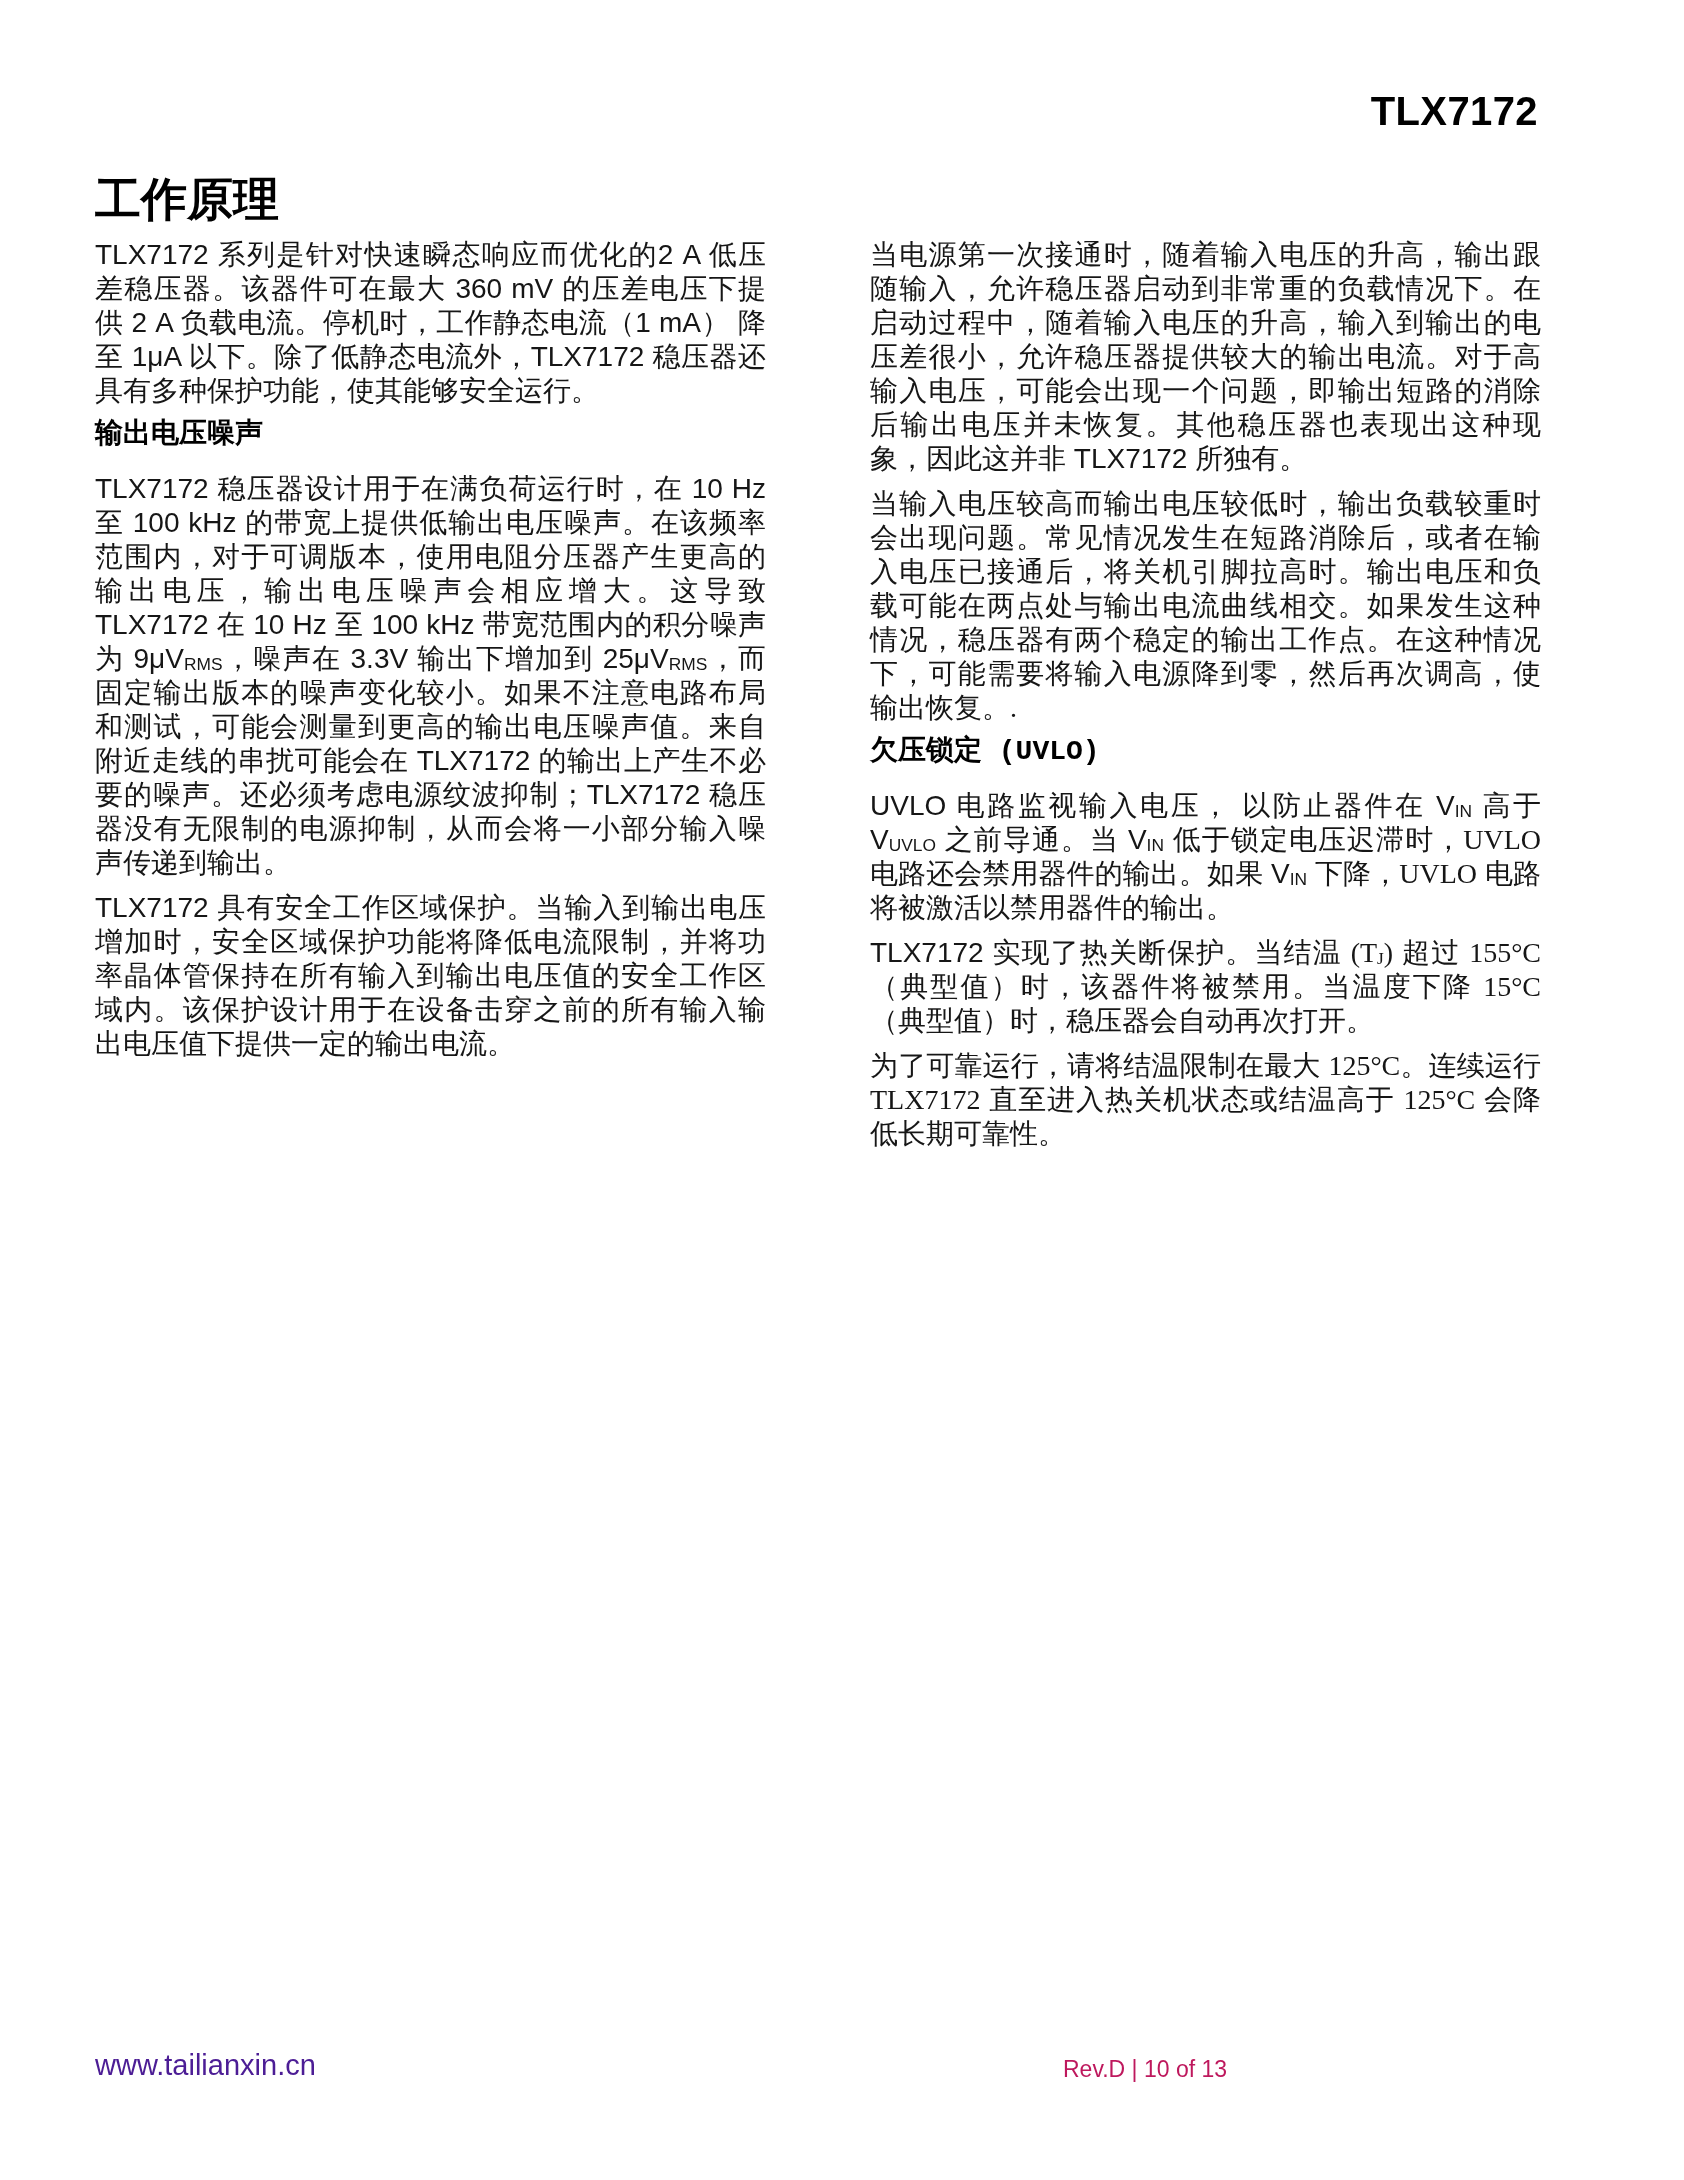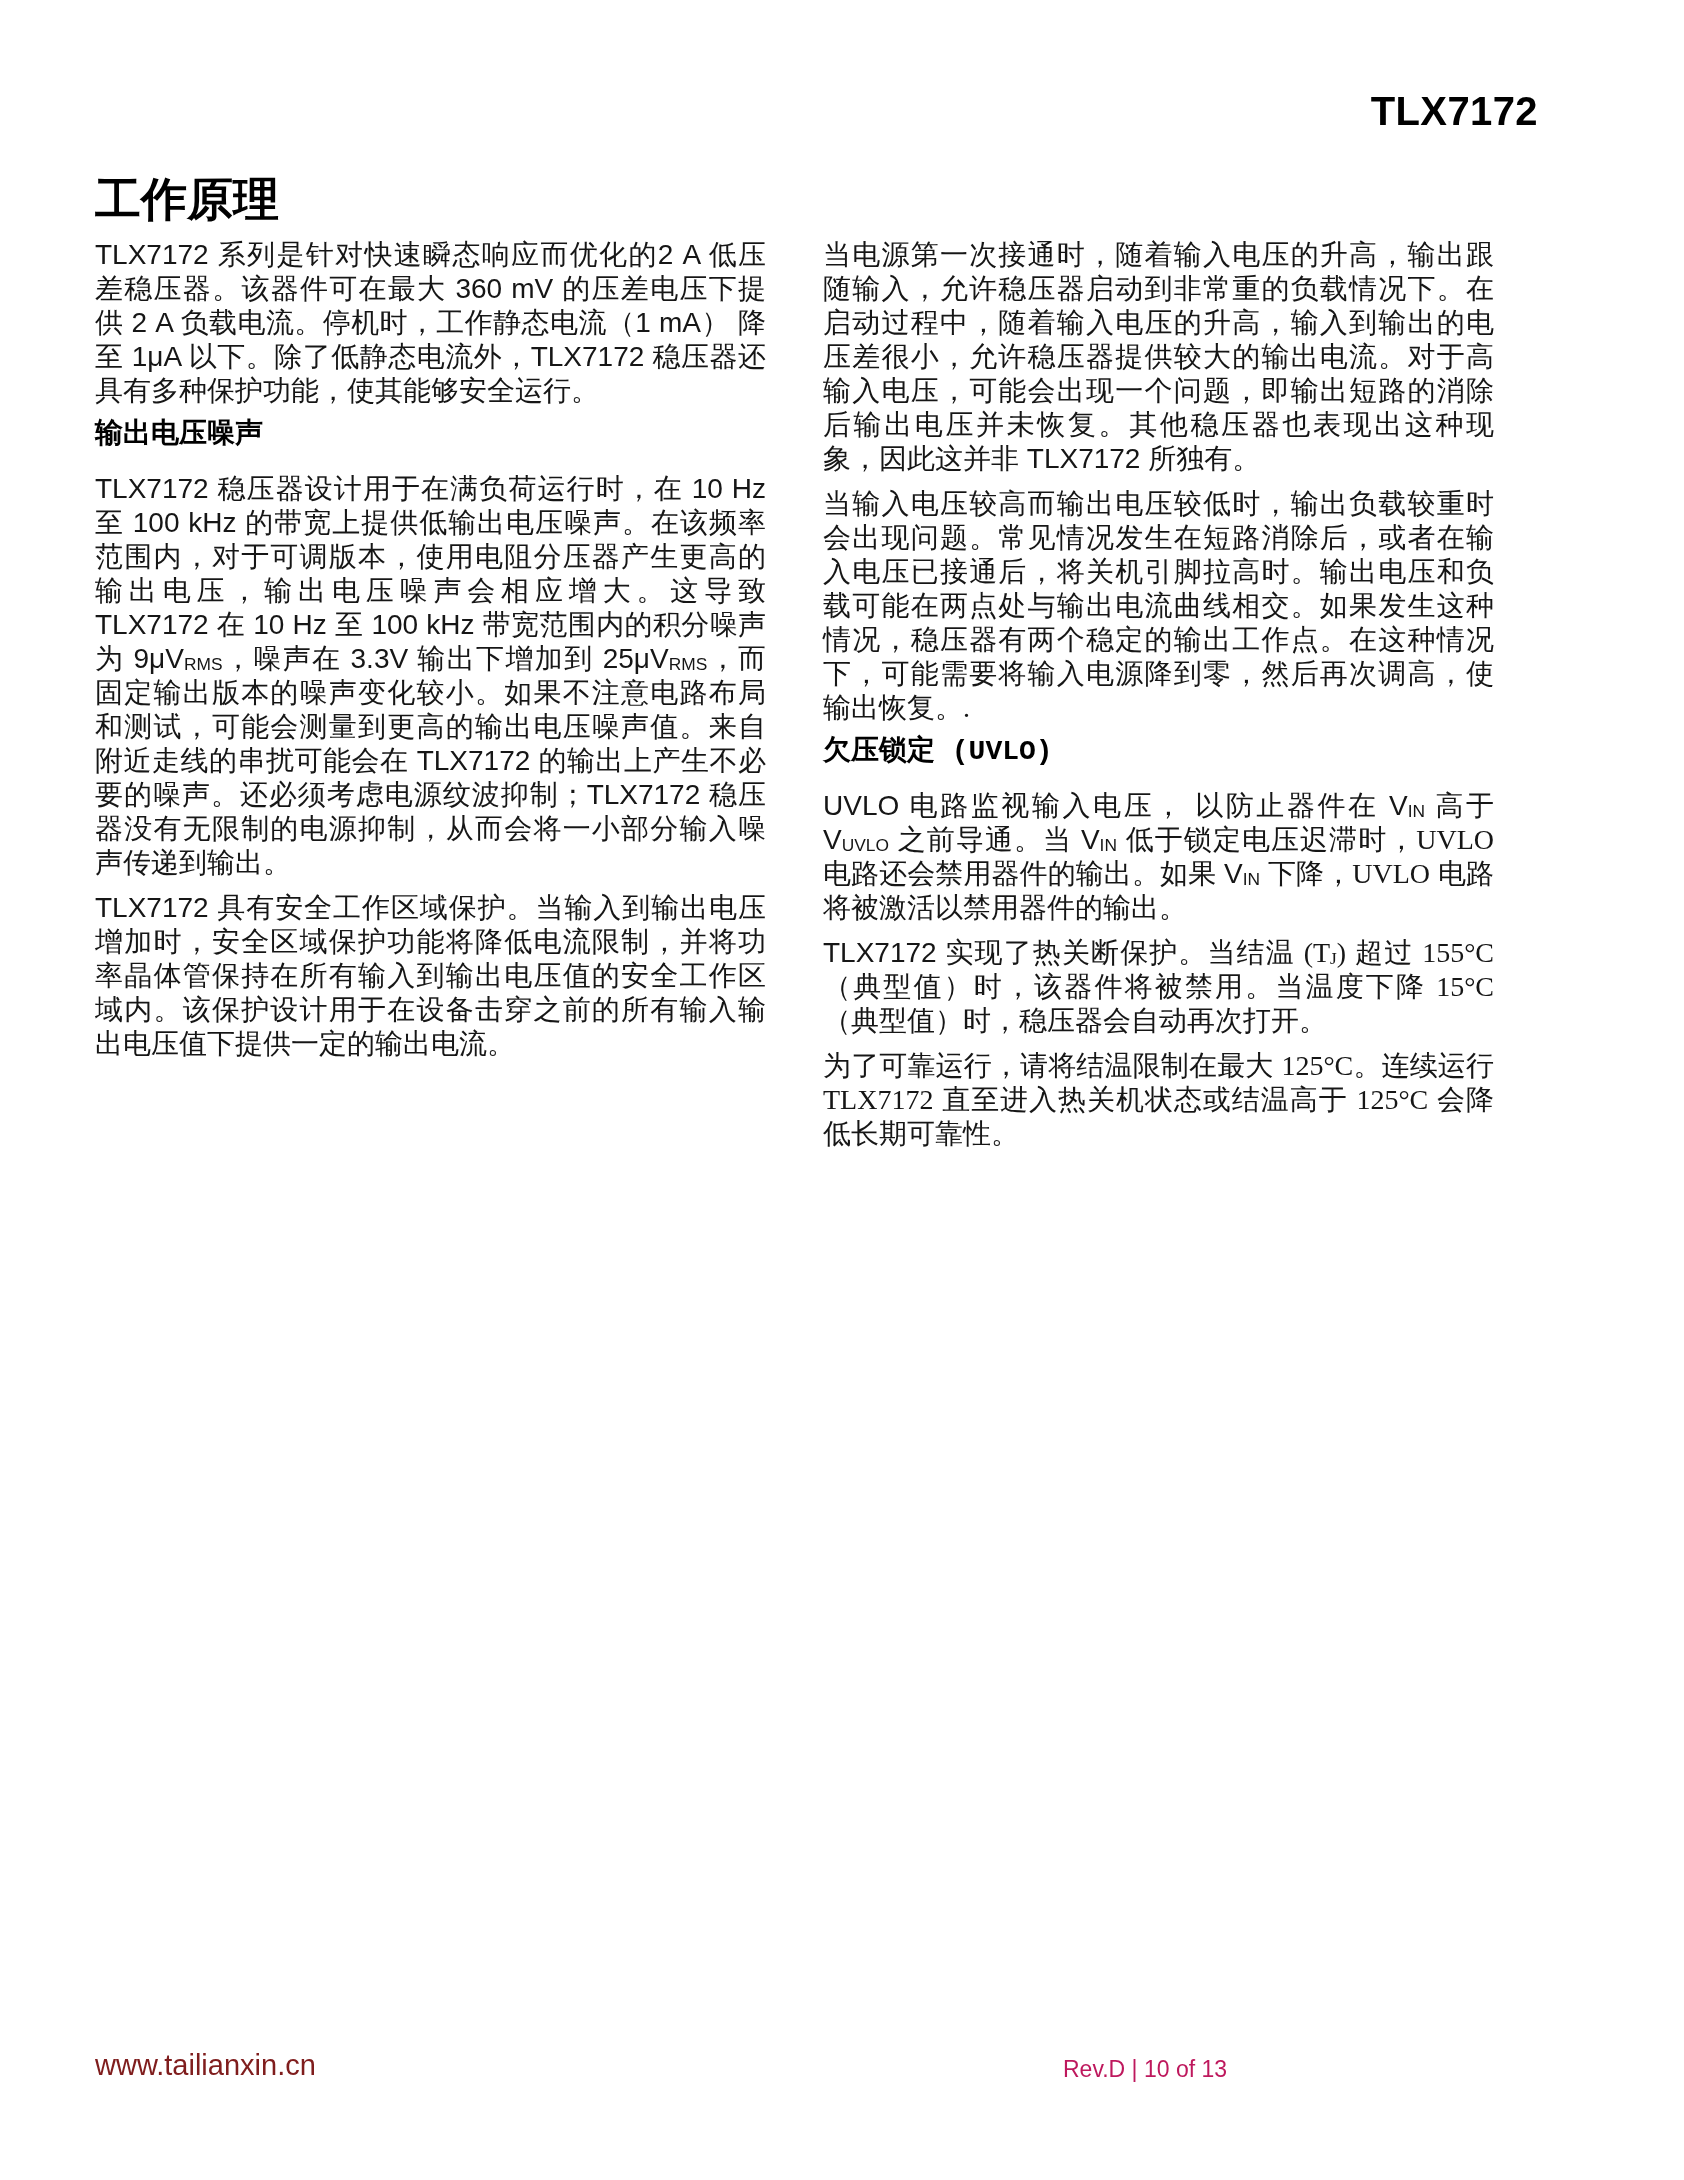--- a/index.html
+++ b/index.html
@@ -27,21 +27,21 @@
   }
   h1.main-heading {
     margin: 39px 16px 0 95px;
     font-size: 46px;
     line-height: 1.15;
     font-weight: 700;
     color: #000;
   }
   .columns {
     display: flex;
-    gap: 57px;
+    gap: 104px;
     padding: 0 143px 0 95px;
     margin-top: 12px;
   }
   .col {
     width: 671px;
     flex: 0 0 671px;
   }
   p.body {
     font-size: 28px;
     line-height: 34px;
@@ -64,21 +64,21 @@
     letter-spacing: 0;
   }
   .run-serif {
     font-family: "Liberation Serif", "DejaVu Serif", serif;
   }
   .footer-left {
     position: absolute;
     left: 95px;
     top: 2049px;
     font-size: 29px;
-    color: #7f1d1d;
+    color: #4c1d95;
     text-decoration: none;
   }
   .footer-right {
     position: absolute;
     left: 1063px;
     top: 2056px;
     font-size: 23px;
     color: #be185d;
   }
 </style>

